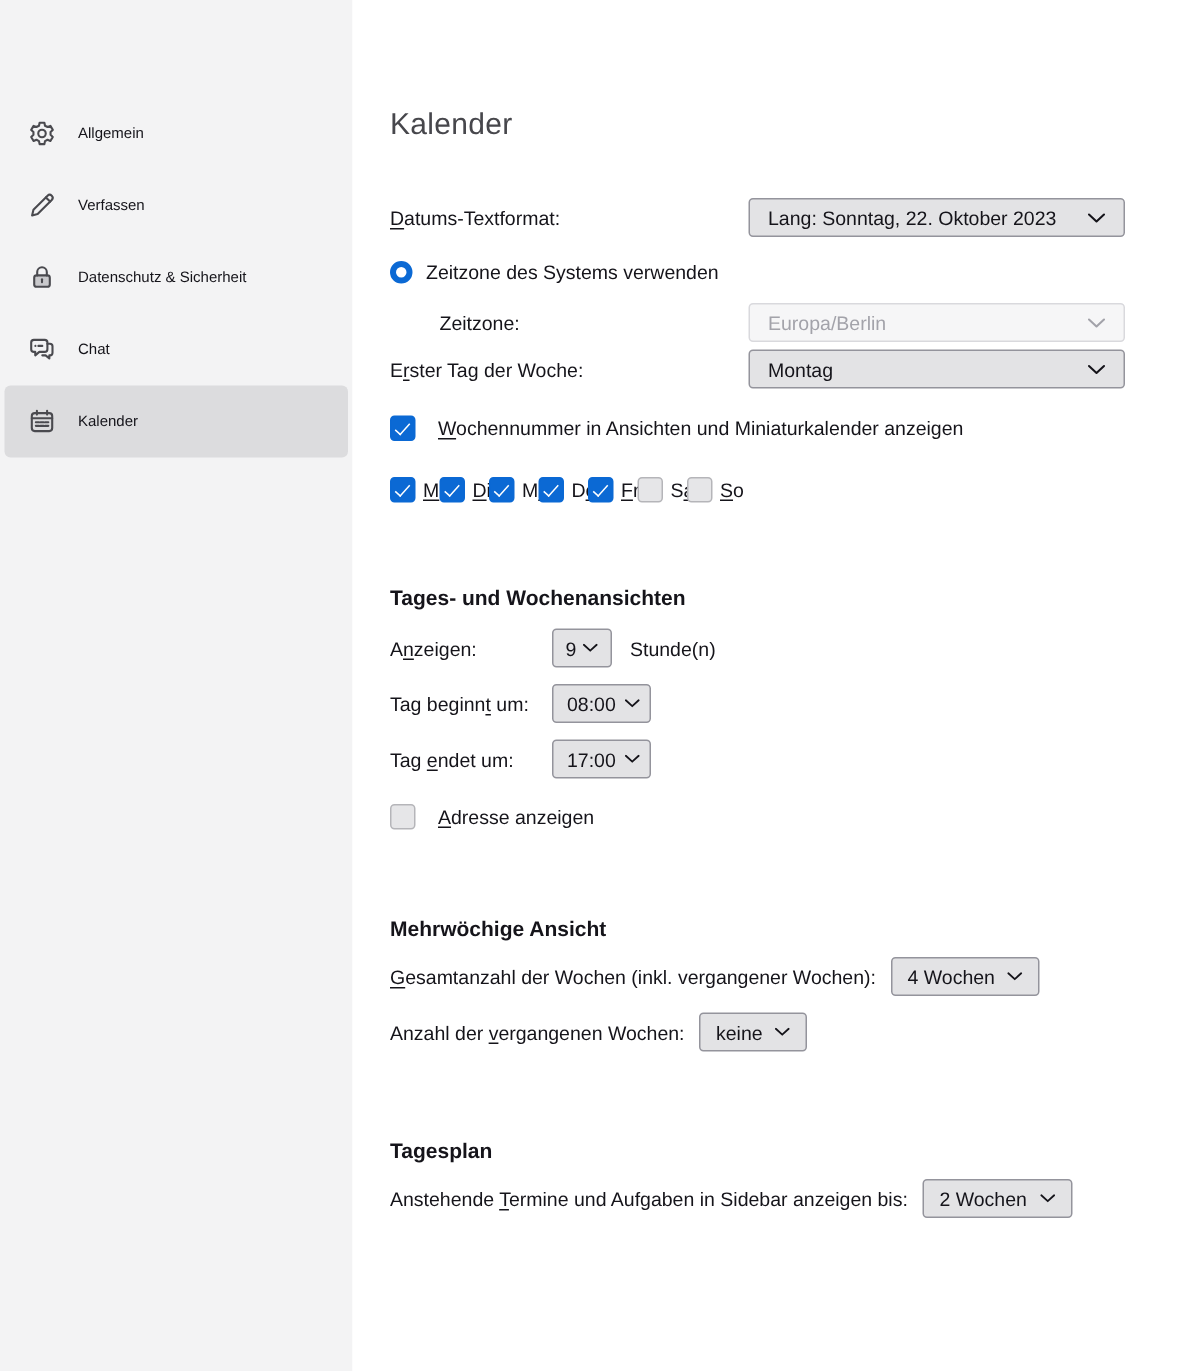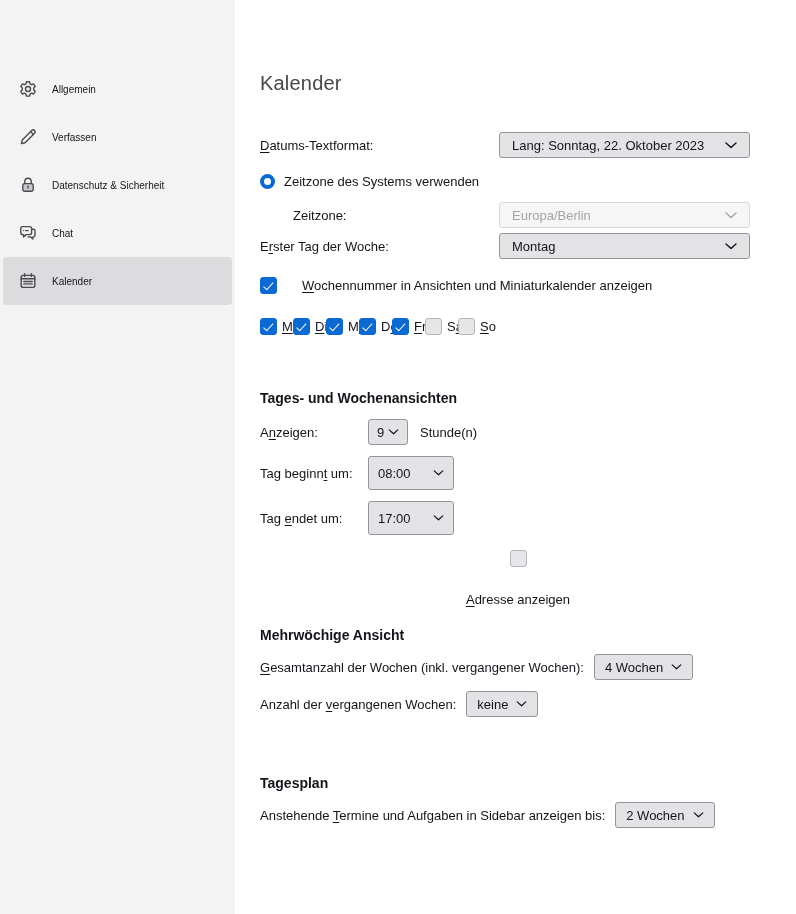--- a/index.html
+++ b/index.html
@@ -43,35 +43,35 @@
 
   
   .dropdown {
     display:inline-flex; align-items:center; justify-content:space-between;
     height:26px; background:#e3e3e5; border:1px solid #94949c;
     border-radius:3px; color:#15141a; font-size:13px; cursor:pointer;
     padding:0 10px; gap:8px;
   }
   .dropdown.wide { width:251px; padding:0 12px; }
   .dropdown.dd-hours { width:40px; padding:0 8px; gap:4px; }
-  .dropdown.dd-time  { width:86px; padding:16px 9px; gap:5px; }
+  .dropdown.dd-time  { width:66px; padding:0 9px; gap:5px; }
   .dropdown .chev { flex:none; }
   .dropdown.disabled {
     background:#f6f6f7; border-color:#d9d9dd; color:#a3a3aa; cursor:default;
   }
   .chev svg { display:block; }
 
   
   .radio-row { display:flex; align-items:center; gap:9px; height:20px; cursor:pointer; }
   .radio { width:15px; height:15px; border-radius:50%; flex:none; }
   .radio[data-checked="true"]  { background:#ffffff; border:4.5px solid #0b69d4; }
   .radio[data-checked="false"] { background:#fbfbfe; border:1px solid #8f8f9d; }
 
   
-  .checkbox-row { display:flex; align-items:center; gap:25px; height:20px; cursor:pointer; }
+  .checkbox-row { display:flex; align-items:center; gap:15px; height:20px; cursor:pointer; }
   .cb { width:17px; height:17px; border-radius:3px; flex:none; position:relative; }
   .cb[data-checked="true"]  { background:#0b69d4; border:1px solid #0b69d4; }
   .cb[data-checked="false"] { background:#e6e6e8; border:1px solid #b5b5b9; }
   .cb[data-checked="true"]::after {
     content:""; position:absolute; left:5px; top:2px;
     width:4px; height:8.5px;
     border:solid #ffffff; border-width:0 1.8px 1.8px 0;
     transform:rotate(42deg);
   }
 
@@ -263,21 +263,21 @@
       <span class="dropdown dd-time">
         <span>17:00</span>
         <span class="chev">
             <svg width="11" height="6" viewBox="0 0 12 7">
               <path d="M1 1l5 4.6L11 1" fill="none" stroke="currentColor" stroke-width="1.4" stroke-linecap="round" stroke-linejoin="round"></path>
             </svg>
           </span>
       </span>
     </div>
 
-    <div class="checkbox-row" style="margin-top:15px;flex-direction:column;">
+    <div class="checkbox-row" style="margin-top:15px;">
       <span class="cb" data-checked="false"></span>
       <span><span></span><span class="ak">A</span><span>dresse anzeigen</span></span>
     </div>
 
     <h2 class="section-title" style="margin-top:56px;">Mehrwöchige Ansicht</h2>
 
     <div class="inline-row" style="margin-top:10px;">
       <span><span></span><span class="ak">G</span><span>esamtanzahl der Wochen (inkl. vergangener Wochen):</span></span>
       <span class="dropdown">
         <span>4 Wochen</span>

